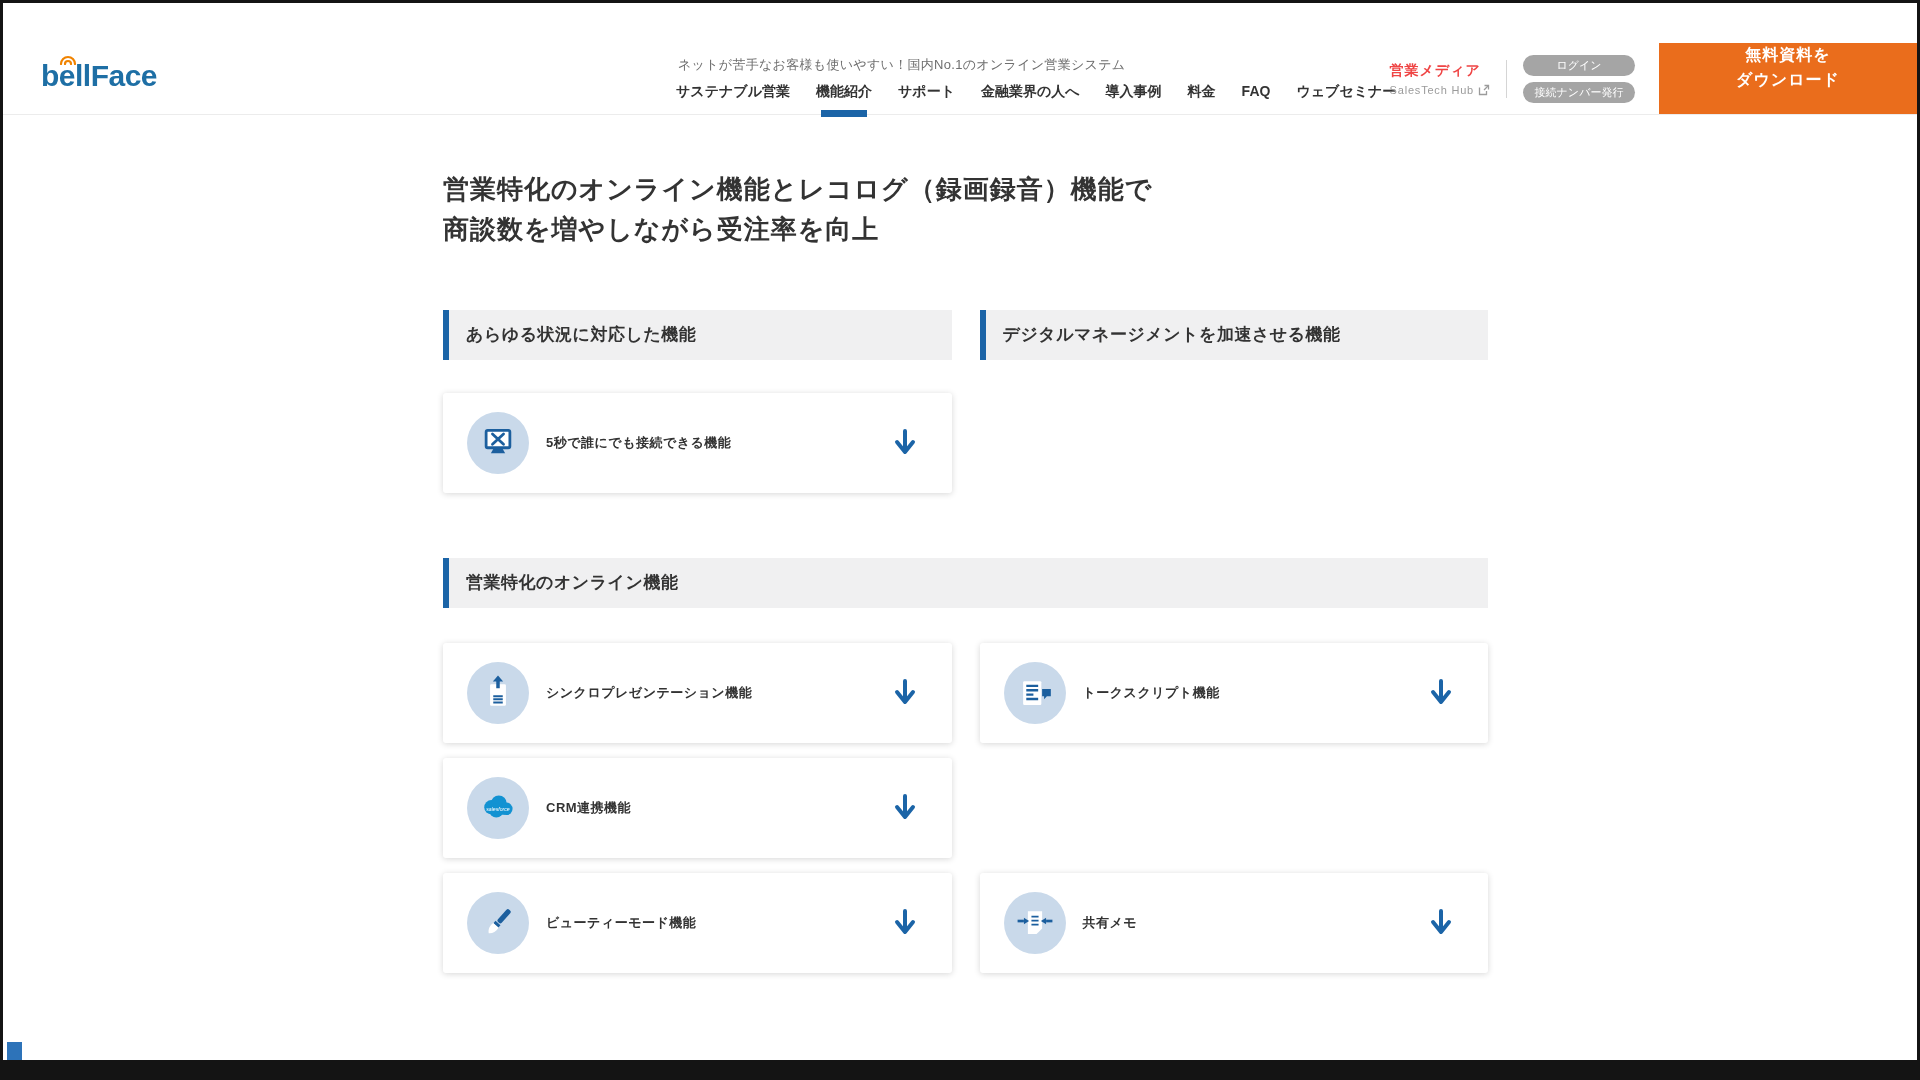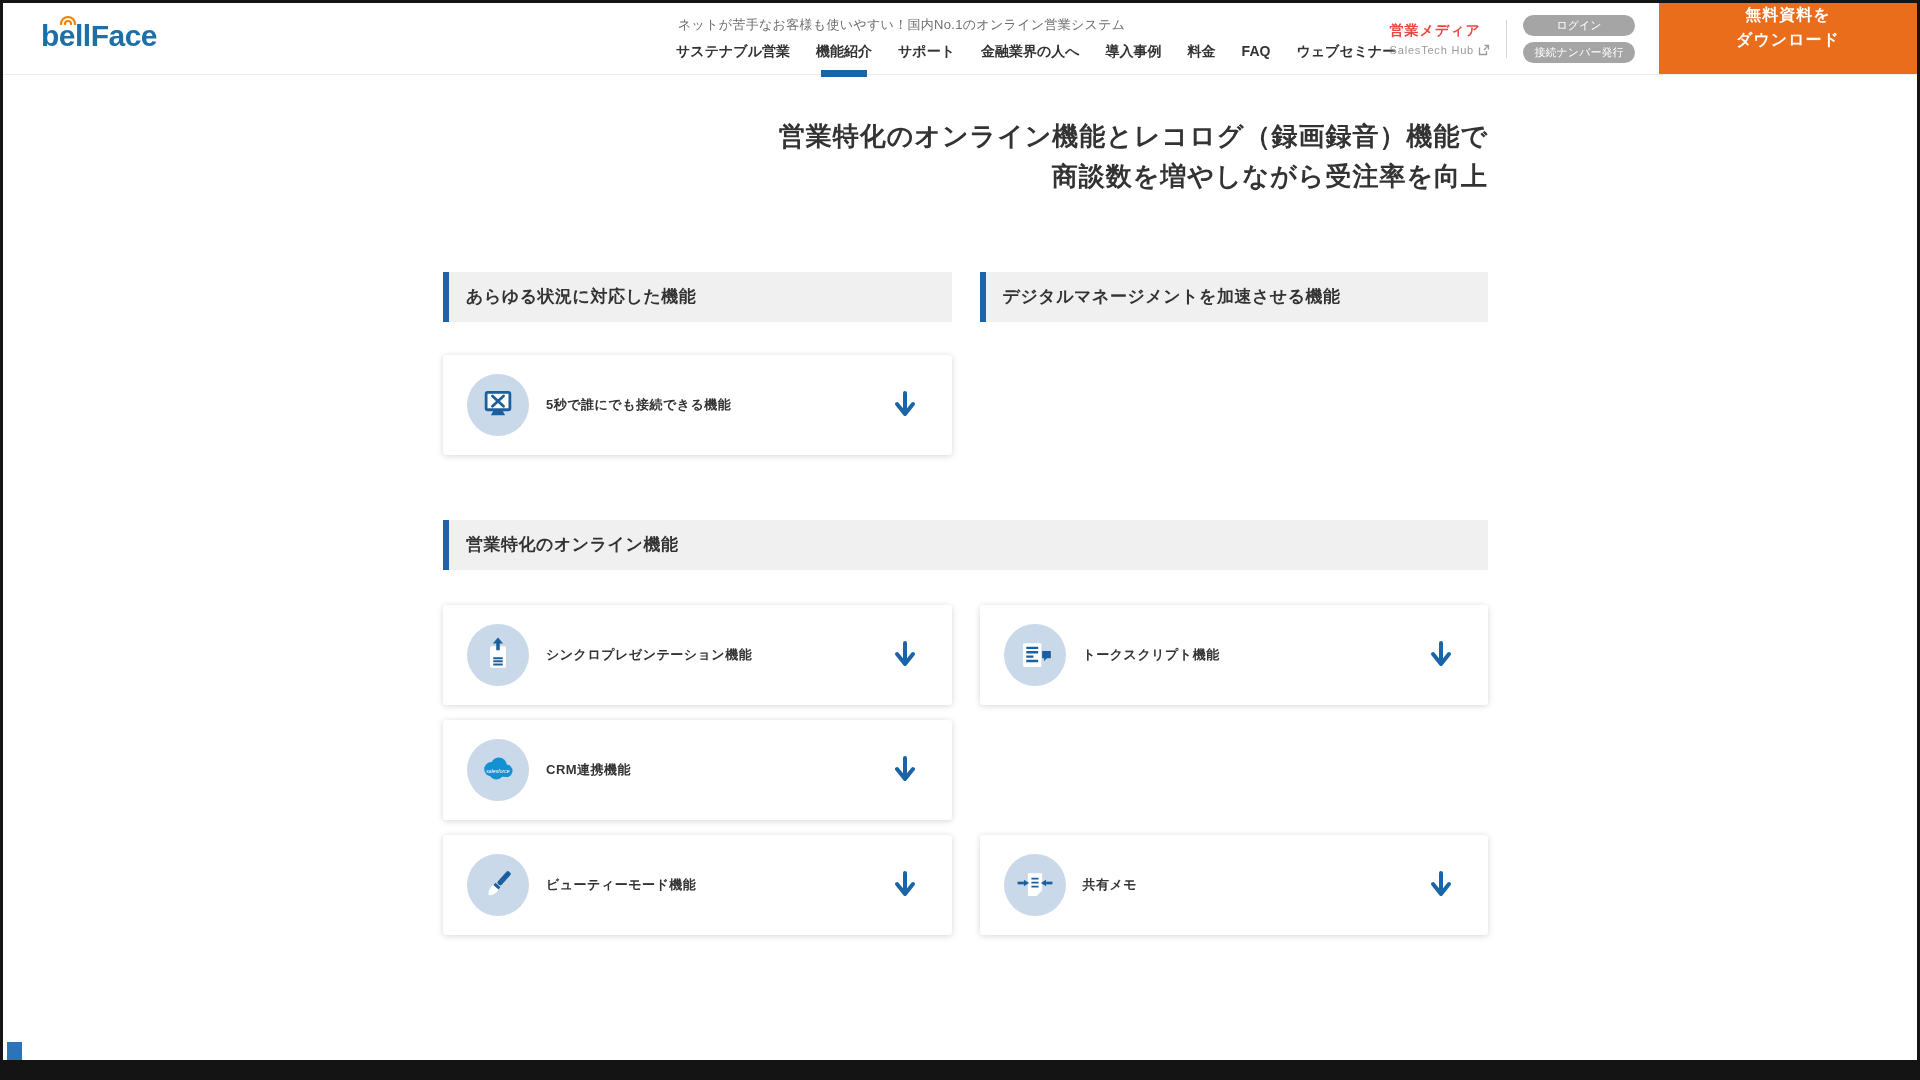--- a/index.html
+++ b/index.html
@@ -11,20 +11,21 @@
     overflow:hidden;
   }
   .frame {
     position:absolute; top:3px; left:3px; right:3px; bottom:20px;
     background:#fff; overflow:hidden;
   }
   
   .header {
     position:relative; height:72px; background:#fff;
     border-bottom:1px solid #ececec;
+    margin-top:40px;
   }
   .logo {
     position:absolute; left:38px; top:16px;
     font-size:30px; font-weight:bold; color:var(--logo-blue,#1e6fa5);
     letter-spacing:-0.5px; cursor:pointer;
   }
   .logo-arcs { position:absolute; left:16px; top:-7px; }
   .tagline {
     position:absolute; left:675px; top:13px;
     font-size:13px; color:#6e6e6e; letter-spacing:0.3px;
@@ -62,26 +63,26 @@
   .cta {
     width:258px; height:100%; border:none;
     background:var(--cta-orange,#ea6d1c); color:#fff;
     font-size:16px; font-weight:bold; line-height:1.55;
     display:flex; flex-direction:column; align-items:center; 
     cursor:pointer; font-family:inherit; letter-spacing:1px;
   }
   
   .content { width:1045px; margin-left:440px; }
   h1 {
-    margin-top:41px; text-align:right;
+    margin-top:54px; text-align:left;
     font-size:26px; font-weight:bold; color:#333;
     line-height:1.55; letter-spacing:1px;
   }
   .grid { display:grid; grid-template-columns:1fr 1fr; column-gap:28px; }
-  .row-headers { margin-top:75px; }
+  .row-headers { margin-top:60px; }
   .cards-row1 { margin-top:33px; }
   .sec3-row    { margin-top:65px; }
   .cards-row2 { margin-top:35px; }
   .cards-row3 { margin-top:15px; }
   .cards-row4 { margin-top:15px; }
   .sec-header {
     height:50px; background:#f0f0f1;
     border-left:6px solid var(--accent-blue,#1b64a7);
     display:flex; align-items:center; padding-left:17px;
     font-size:17px; font-weight:bold; color:#333; letter-spacing:0.5px;

